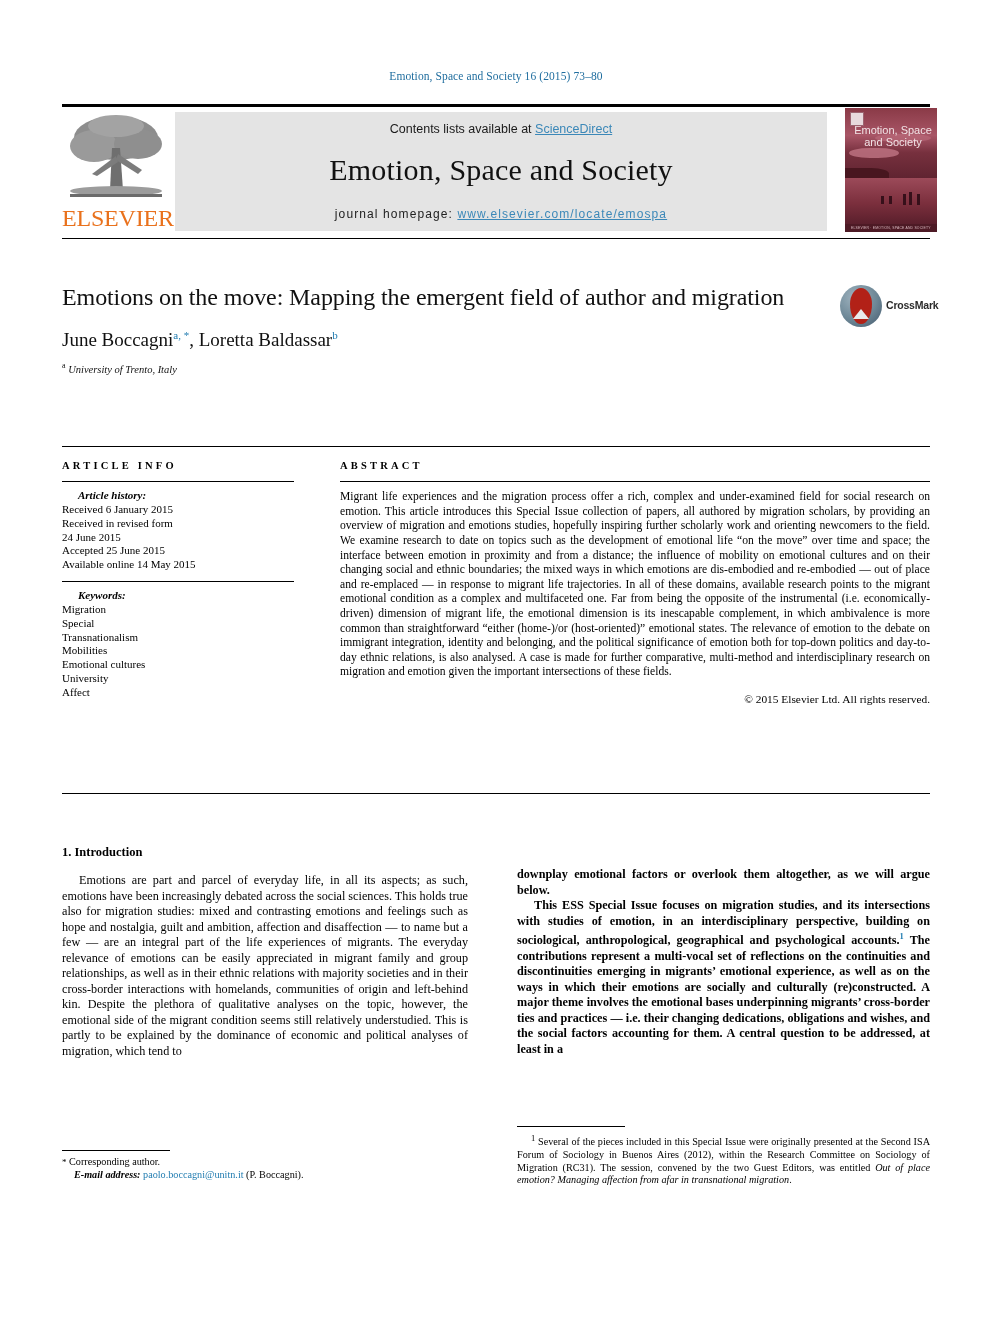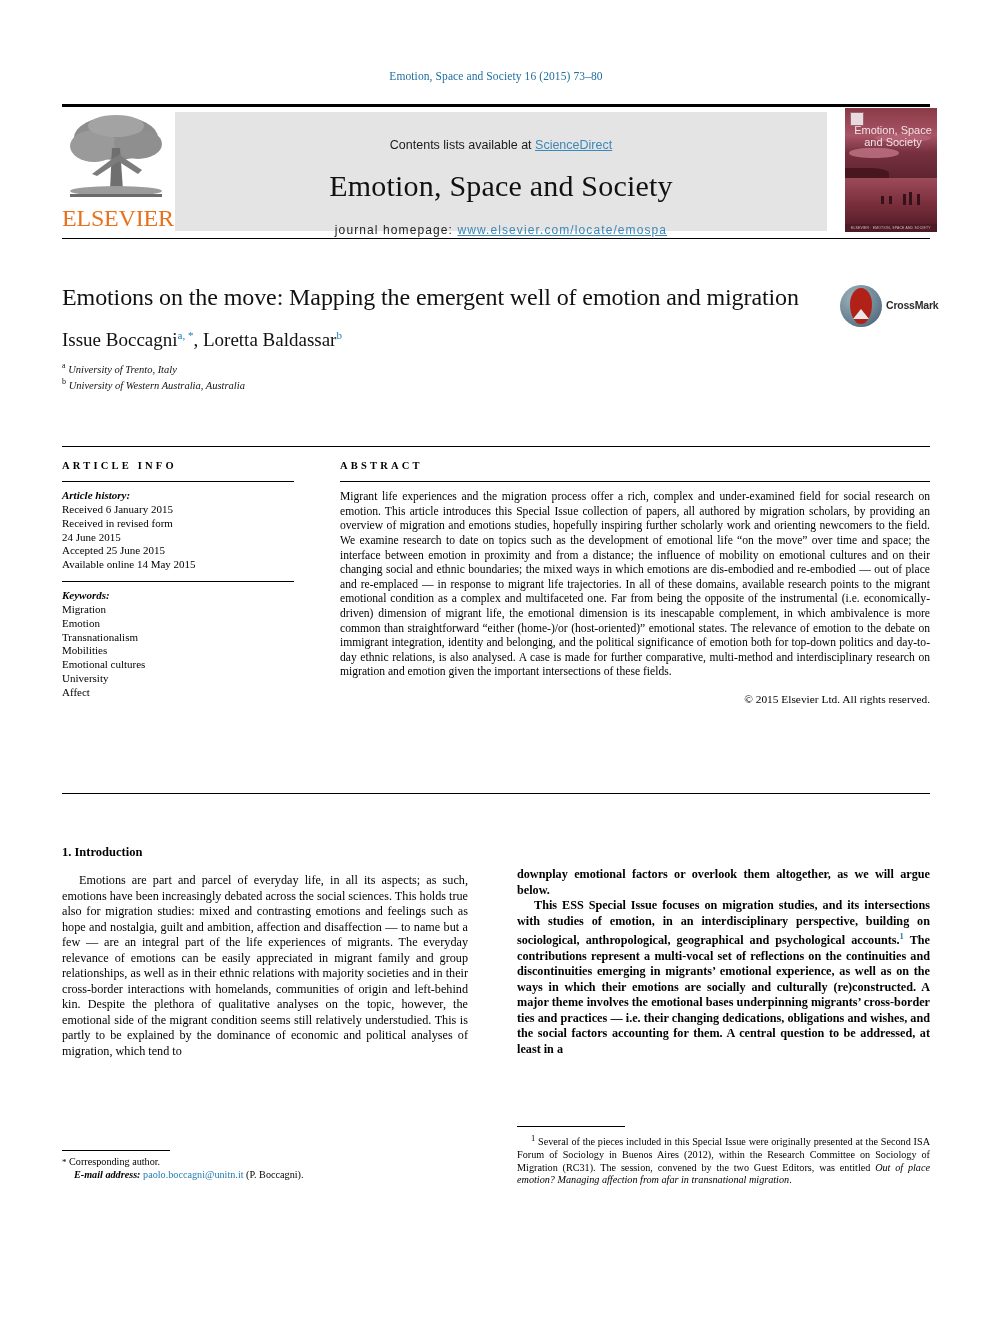--- a/index.html
+++ b/index.html
@@ -77,21 +77,20 @@
     width: 652px;
     height: 119px;
     background: #e4e4e4;
     text-align: center;
   }
   .contents-line {
     font-family: "Liberation Sans", sans-serif;
     font-size: 12.5px;
     color: #1a1a1a;
     padding-top: 10px;
-    margin-top: 16px;
   }
   .contents-line .sd {
     color: #3c88b8;
   }
   .journal-title {
     font-family: "Liberation Serif", serif;
     font-size: 30px;
     color: #111;
     margin-top: 17px;
     letter-spacing: .2px;
@@ -279,20 +278,21 @@
   .info-body {
     margin-top: 7px;
     font-family: "Liberation Serif", serif;
     font-size: 11px;
     line-height: 13.8px;
     color: #000;
   }
   .info-body .lbl {
     font-style: italic;
     font-weight: bold;
+    margin-left: 16px;
   }
   .kw-block { margin-top: 7px; }
   .abstract-body {
     margin-top: 8px;
     font-family: "Liberation Serif", serif;
     font-size: 11.6px;
     line-height: 14.6px;
     text-align: justify;
     color: #000;
   }
@@ -429,57 +429,56 @@
       <div class="cmark"></div>
       <div class="covertitle">Emotion, Space and Society</div>
       <div class="strip"></div>
       <div class="botline">ELSEVIER  ·  EMOTION, SPACE AND SOCIETY  ·  VOL 16</div>
     </div>
 
     <div class="rule-bottom"></div>
   </div>
 
   <div class="title-block">
-    <div class="article-title">Emotions on the move: Mapping the emergent well of emotion and migration</div>
+    <div class="article-title">Emotions on the move: Mapping the emergent field of author and migration</div>
 
     <div class="crossmark">
       <div class="cm-ring"></div>
       <div class="cm-inner"></div>
       <div class="cm-notch"></div>
       <div class="cm-label">CrossMark</div>
     </div>
 
     <div class="authors">
-      <span>Issue Boccagni</span><sup>a, *</sup>, <span>Loretta Baldassar</span><sup>b</sup>
+      <span>June Boccagni</span><sup>a, *</sup>, <span>Loretta Baldassar</span><sup>b</sup>
     </div>
 
     <div class="affiliations">
       <div><sup>a</sup> <span>University of Trento, Italy</span></div>
-      <div><sup>b</sup> <span>University of Western Australia, Australia</span></div>
     </div>
   </div>
 
   <div class="rule-wide" id="rule-above-info"></div>
 
   <div class="col-info">
     <div class="sec-head">ARTICLE INFO</div>
     <div class="hr-thin"></div>
     <div class="info-body">
       <div class="lbl">Article history:</div>
       <div>Received 6 January 2015</div>
       <div>Received in revised form</div>
       <div>24 June 2015</div>
       <div>Accepted 25 June 2015</div>
       <div>Available online 14 May 2015</div>
     </div>
     <div class="hr-thin2"></div>
     <div class="info-body kw-block">
       <div class="lbl">Keywords:</div>
       <div>Migration</div>
-      <div>Emotion</div>
+      <div>Special</div>
       <div>Transnationalism</div>
       <div>Mobilities</div>
       <div>Emotional cultures</div>
       <div>University</div>
       <div>Affect</div>
     </div>
   </div>
 
   <div class="col-abs">
     <div class="sec-head">ABSTRACT</div>

